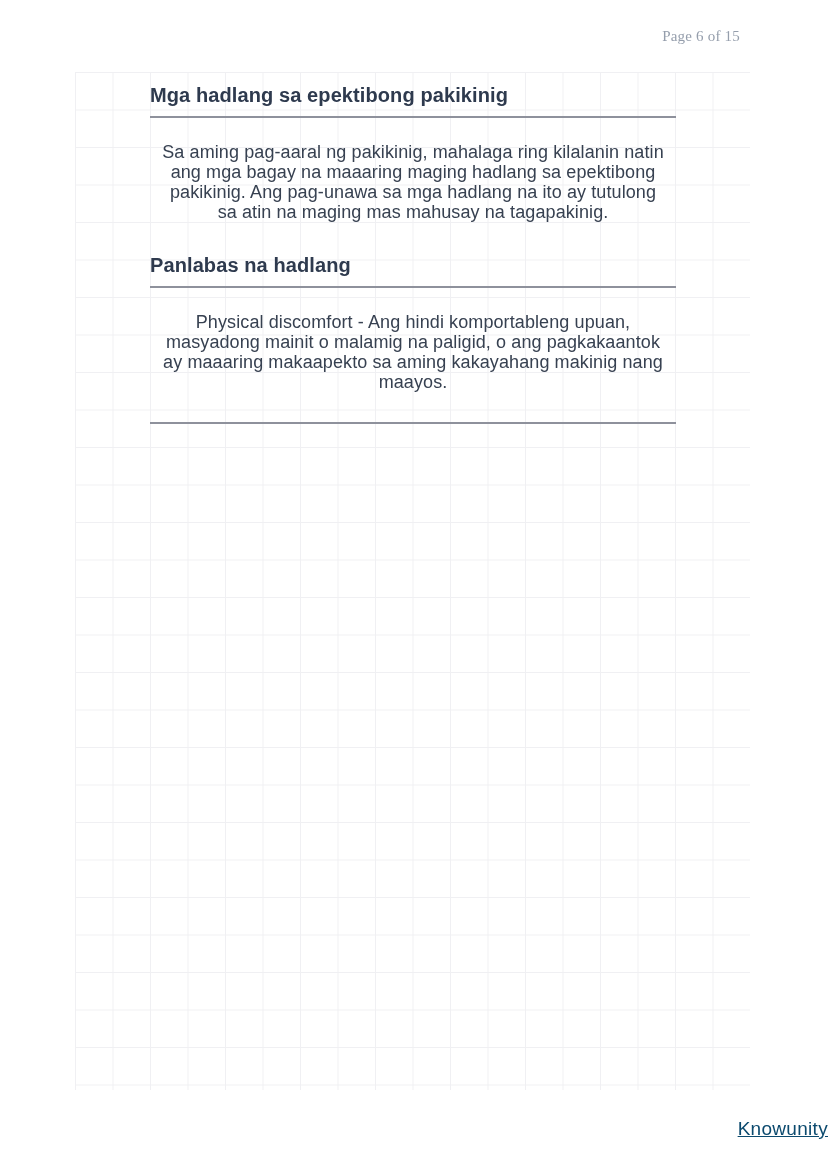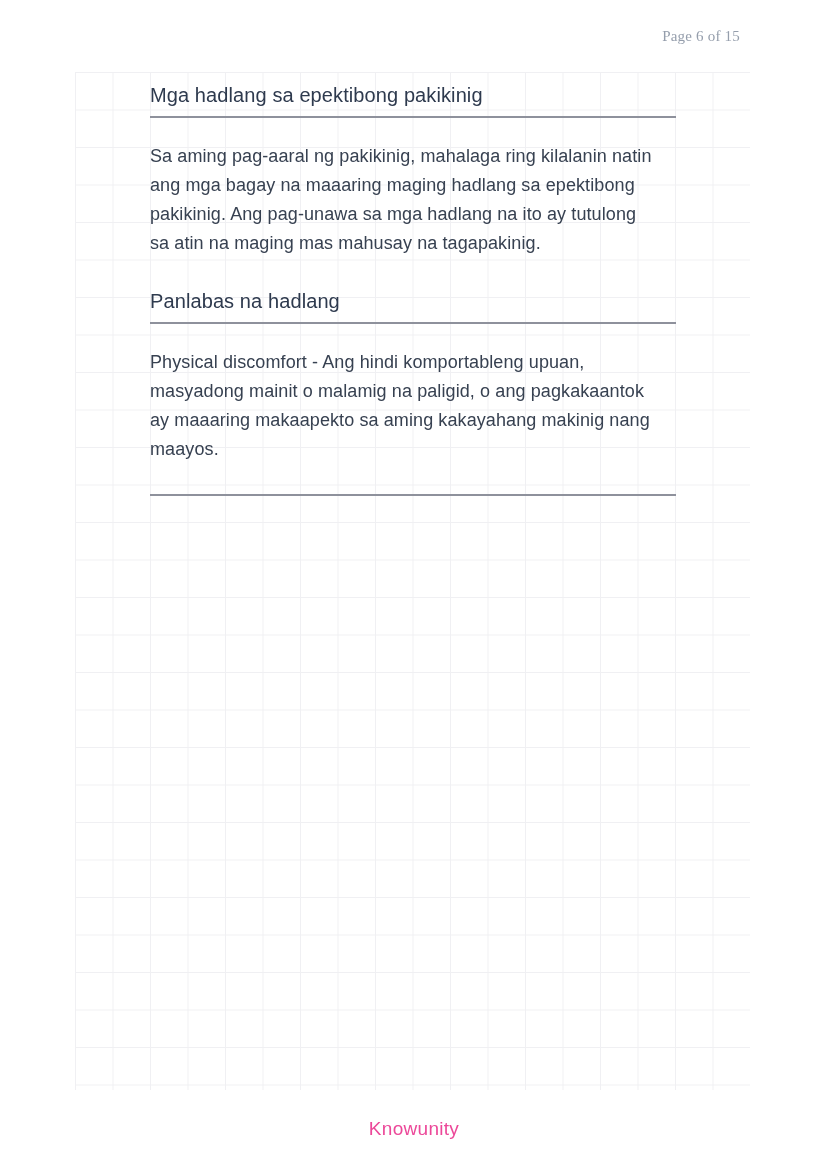--- a/index.html
+++ b/index.html
@@ -31,47 +31,49 @@
     background-image:
       linear-gradient(to right, #f0f0f3 1px, transparent 1px),
       linear-gradient(to bottom, #f0f0f3 1px, transparent 1px);
     background-size: 37.5px 37.5px;
     overflow: hidden;
   }
   .section + .section { margin-top: 30px; }
   .section-heading {
     font-size: 20px;
     line-height: 26px;
-    font-weight: 400;
+    font-weight: 700;
     color: #2e3a4e;
     letter-spacing: 0.1px;
   }
   .heading-rule {
     border: none;
     border-top: 2px solid #8e919c;
     margin-top: 8px;
   }
   .paragraph {
     font-size: 18px;
-    line-height: 29px;
+    line-height: 20px;
     color: #374151;
     white-space: pre-line;
     margin-top: 19px;
     letter-spacing: 0.1px;
+    text-align: center;
   }
   .heading-rule + .paragraph { margin-top: 24px; }
   .watermark {
     position: absolute;
     top: 1118px;
     left: 0;
     width: 100%;
-    text-align: center;
+    text-align: right;
     font-size: 19px;
-    color: #ec4899;
+    color: #0c4a6e;
     letter-spacing: 0.3px;
+    text-decoration: underline;
   }
 </style>
 </head>
 <body>
 
 <div class="page-indicator">Page 6 of 15</div>
 
 <div class="sheet">
 
   <div class="section">

